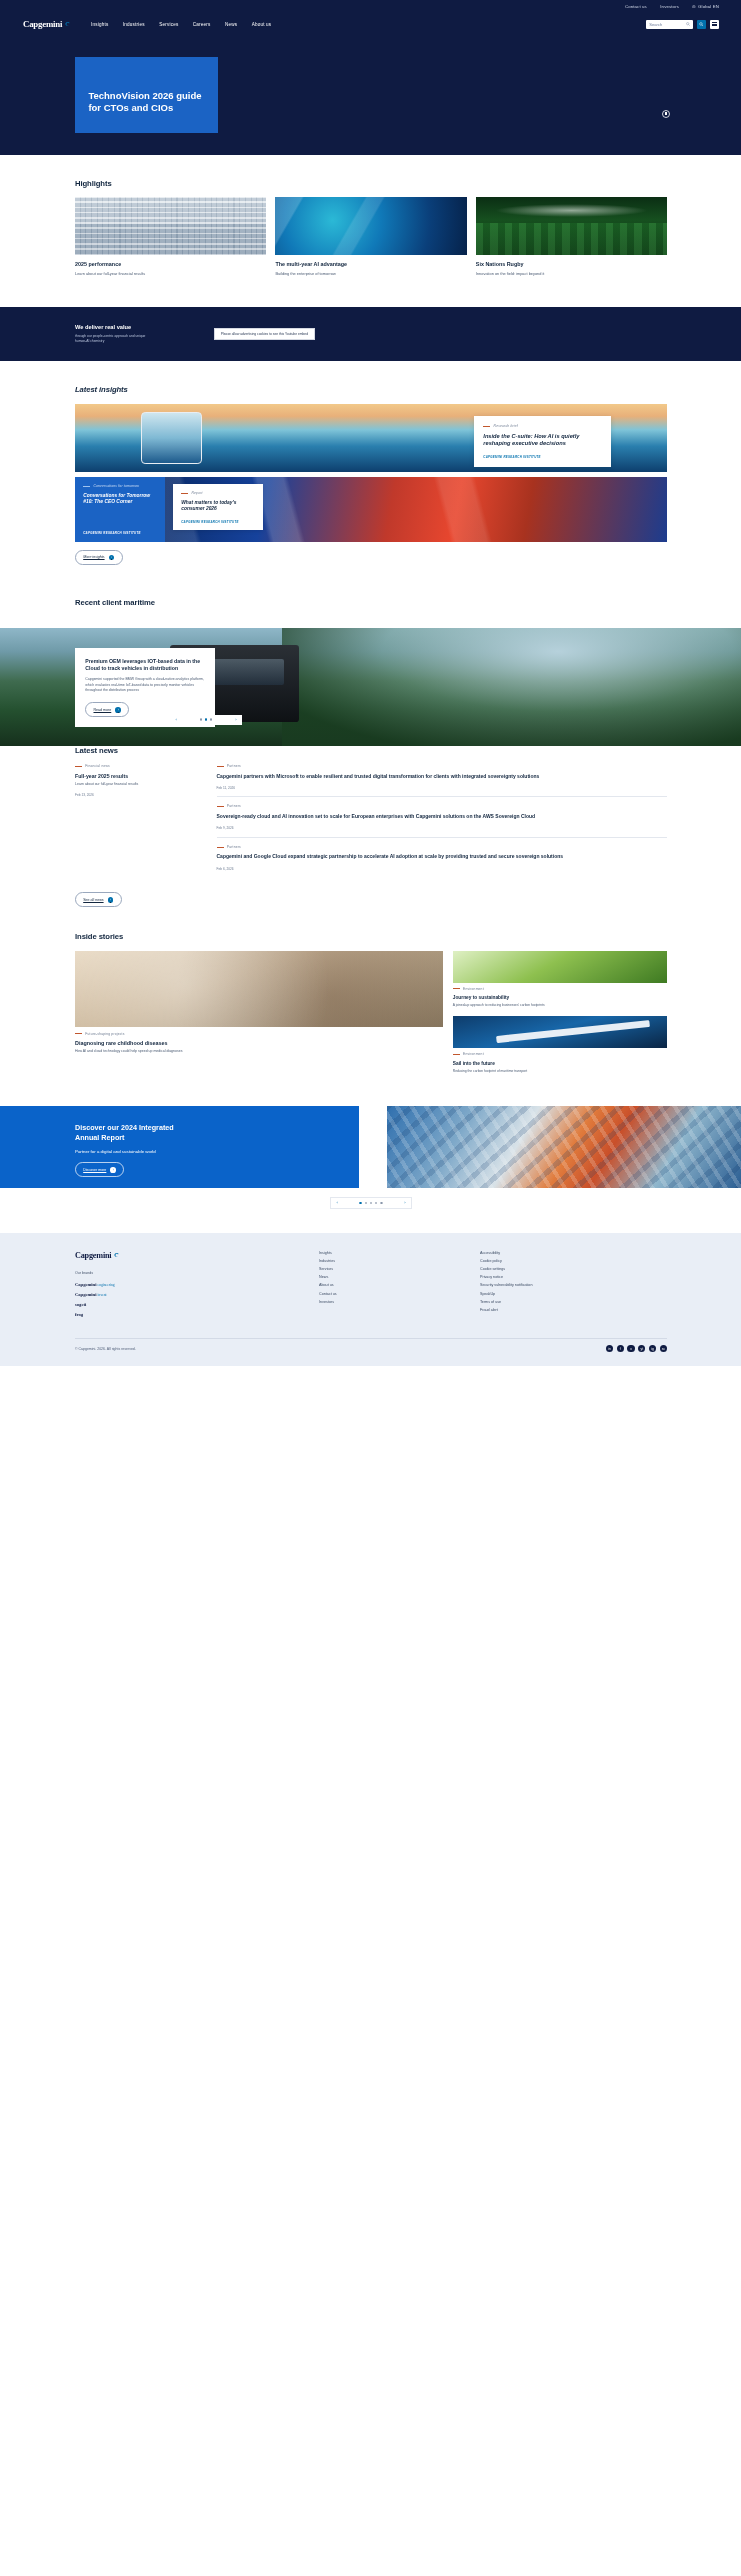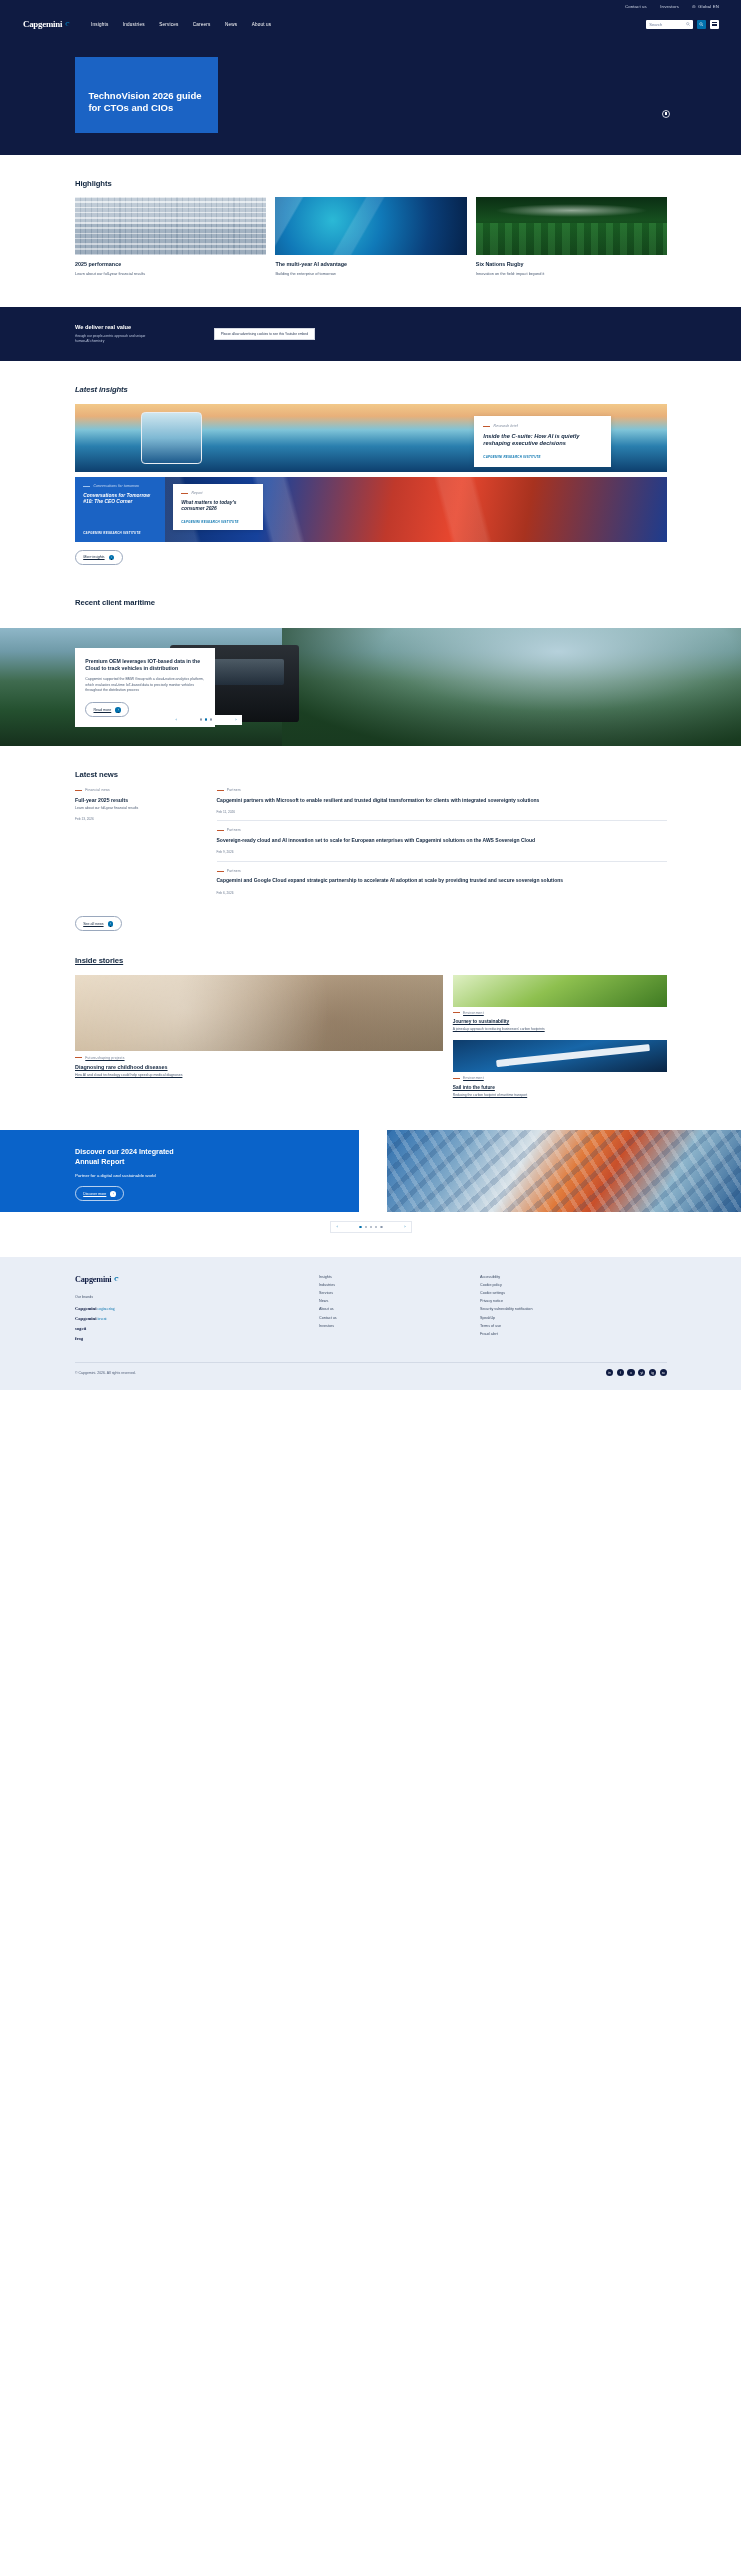--- a/index.html
+++ b/index.html
@@ -227,31 +227,31 @@
   .story-ctrl {
     position: absolute; left: 170px; top: 87px; width: 72px; height: 10.3px;
     background: #fff; display: flex; align-items: center; justify-content: space-between; padding: 0 3.1px;
   }
   .dots { display: flex; gap: 2.6px; align-items: center; }
   .dot { width: 2.6px; height: 2.6px; border-radius: 50%; border: 0.5px solid #8a97ab; }
   .dot.on { background: #0070ad; border-color: #0070ad; }
   .nav-arrow { width: 6.2px; height: 6.2px; display:flex; align-items:center; justify-content:center; color:#0070ad; font-size: 4.1px; }
 
   
-  .news { padding-top: 24px; }
+  .news { }
   .news-grid { display: grid; grid-template-columns: 123px 1fr; gap: 18.5px; }
   .news-feature h3 { font-size: 5.2px; font-weight: 700; margin: 4.1px 0 3.1px; }
   .news-feature p { font-size: 3.5px; color: #4a5a72; line-height: 1.6; }
   .news-date { font-size: 3.2px; color: #6c7a90; margin-top: 6.2px; }
   .news-item { border-bottom: 0.5px solid #e3e7ee; padding-bottom: 6.2px; margin-bottom: 7.2px; }
   .news-item:last-child { border-bottom: 0; }
   .news-item h4 { font-size: 5px; font-weight: 700; line-height: 1.45; color: #12263f; margin-bottom: 4.1px; }
 
   
-  .inside { padding-top: 25px; text-decoration: underline; }
+  .inside { padding-top: 25px; }
   .inside-grid { display: grid; grid-template-columns: 1.72fr 1fr; gap: 9.3px; }
   .inside-main-img {
     height: 76px; width: 100%;
     background: linear-gradient(160deg,#e8d9c3 0%, #cbb79b 40%, #8a7a62 100%);
     position: relative; overflow: hidden;
   }
   .inside-main-img::after {
     content:""; position:absolute; inset:0;
     background: radial-gradient(circle at 30% 45%, rgba(255,255,255,.35), transparent 55%),
                 radial-gradient(circle at 70% 60%, rgba(90,60,40,.3), transparent 60%);

